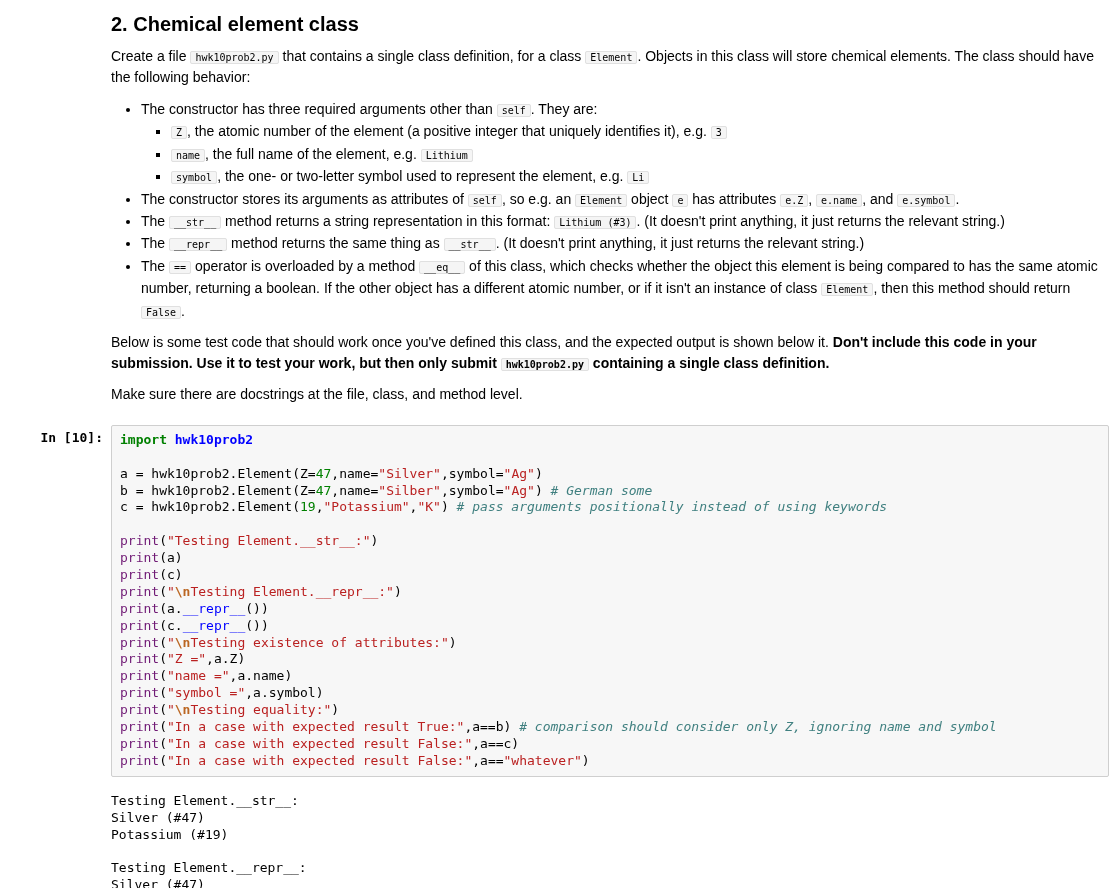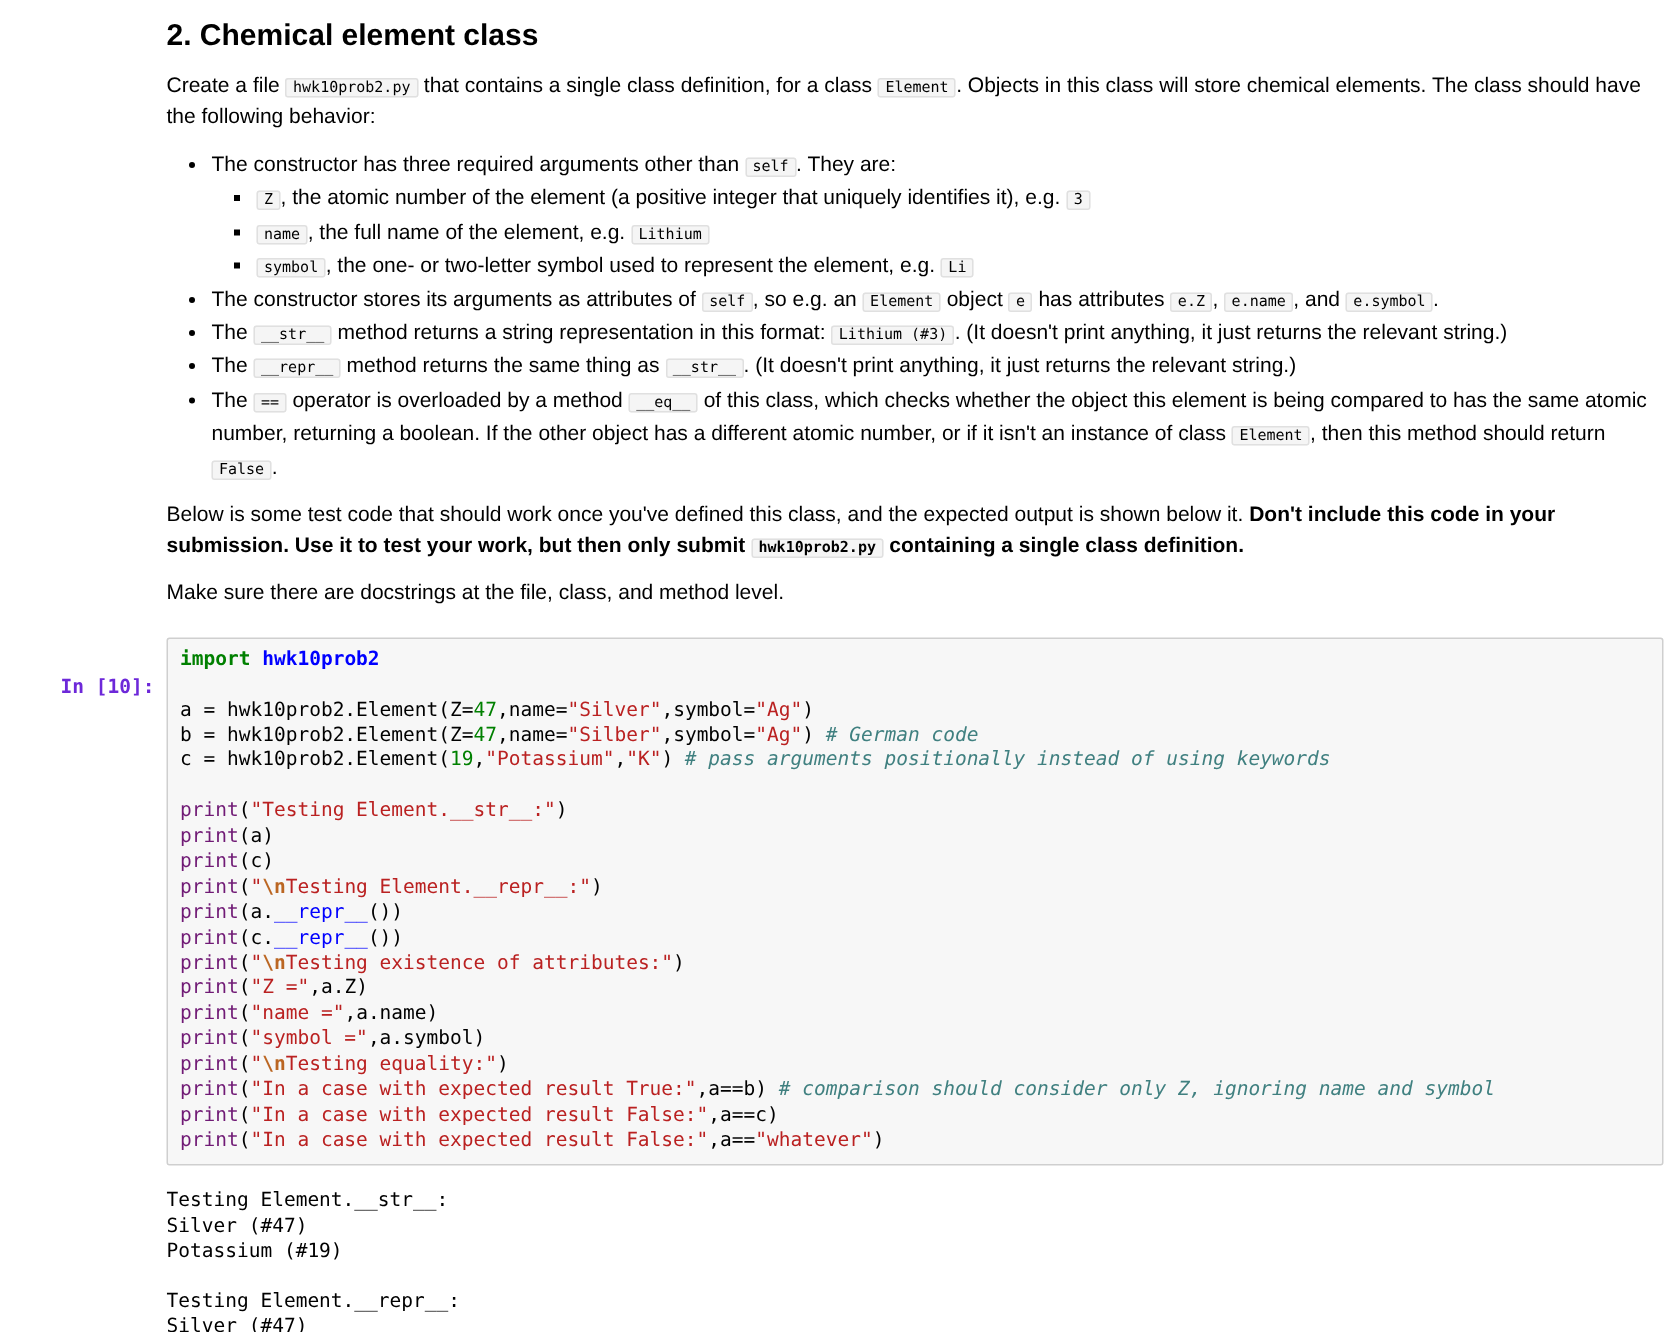--- a/index.html
+++ b/index.html
@@ -16,21 +16,21 @@
     padding: 5px 0;
   }
   .prompt {
     width: 95px;
     min-width: 95px;
     text-align: right;
     font-family: monospace;
     padding: 5px 8px 0 0;
     font-size: 13px;
   }
-  .in-prompt { color: #6d28d9; font-weight: bold; margin-top: 21px; }
+  .in-prompt { color: #000000; font-weight: bold; }
   .cell-body {
     flex: 1;
     min-width: 0;
   }
   .markdown h3 {
     font-size: 20px;
     font-weight: bold;
     margin: 0 0 10px 0;
   }
   .markdown p {
@@ -124,21 +124,21 @@
     <p>Make sure there are docstrings at the file, class, and method level.</p>
   </div>
 </div>
 
 <div class="cell">
   <div class="prompt in-prompt">In [10]:</div>
   <div class="cell-body">
     <div class="code-input"><span class="kw">import</span> <span class="nn">hwk10prob2</span>
 
 <span>a </span><span class="p">=</span><span> hwk10prob2</span><span class="p">.</span><span>Element(Z</span><span class="p">=</span><span class="mi">47</span><span>,name</span><span class="p">=</span><span class="s">"Silver"</span><span>,symbol</span><span class="p">=</span><span class="s">"Ag"</span><span>)</span>
-<span>b </span><span class="p">=</span><span> hwk10prob2</span><span class="p">.</span><span>Element(Z</span><span class="p">=</span><span class="mi">47</span><span>,name</span><span class="p">=</span><span class="s">"Silber"</span><span>,symbol</span><span class="p">=</span><span class="s">"Ag"</span><span>) </span><span class="c"># German code</span>
+<span>b </span><span class="p">=</span><span> hwk10prob2</span><span class="p">.</span><span>Element(Z</span><span class="p">=</span><span class="mi">47</span><span>,name</span><span class="p">=</span><span class="s">"Silber"</span><span>,symbol</span><span class="p">=</span><span class="s">"Ag"</span><span>) </span><span class="c"># German some</span>
 <span>c </span><span class="p">=</span><span> hwk10prob2</span><span class="p">.</span><span>Element(</span><span class="mi">19</span><span>,</span><span class="s">"Potassium"</span><span>,</span><span class="s">"K"</span><span>) </span><span class="c"># pass arguments positionally instead of using keywords</span>
 
 <span class="bn">print</span>(<span class="s">"Testing Element.__str__:"</span>)
 <span class="bn">print</span><span>(a)</span>
 <span class="bn">print</span><span>(c)</span>
 <span class="bn">print</span>(<span class="s">"</span><span class="se">\n</span><span class="s">Testing Element.__repr__:"</span>)
 <span class="bn">print</span><span>(a</span><span class="p">.</span><span class="du">__repr__</span><span>())</span>
 <span class="bn">print</span><span>(c</span><span class="p">.</span><span class="du">__repr__</span><span>())</span>
 <span class="bn">print</span>(<span class="s">"</span><span class="se">\n</span><span class="s">Testing existence of attributes:"</span>)
 <span class="bn">print</span>(<span class="s">"Z ="</span><span>,a</span><span class="p">.</span><span>Z)</span>

